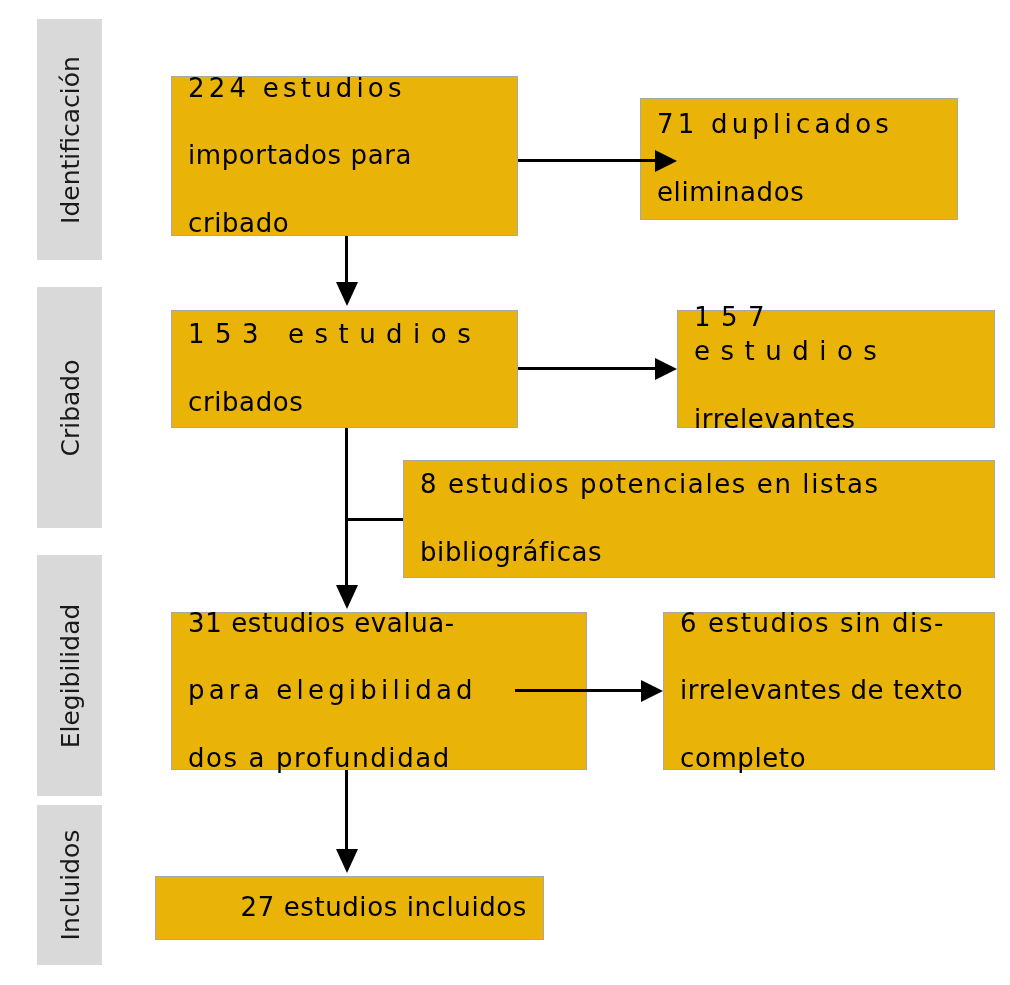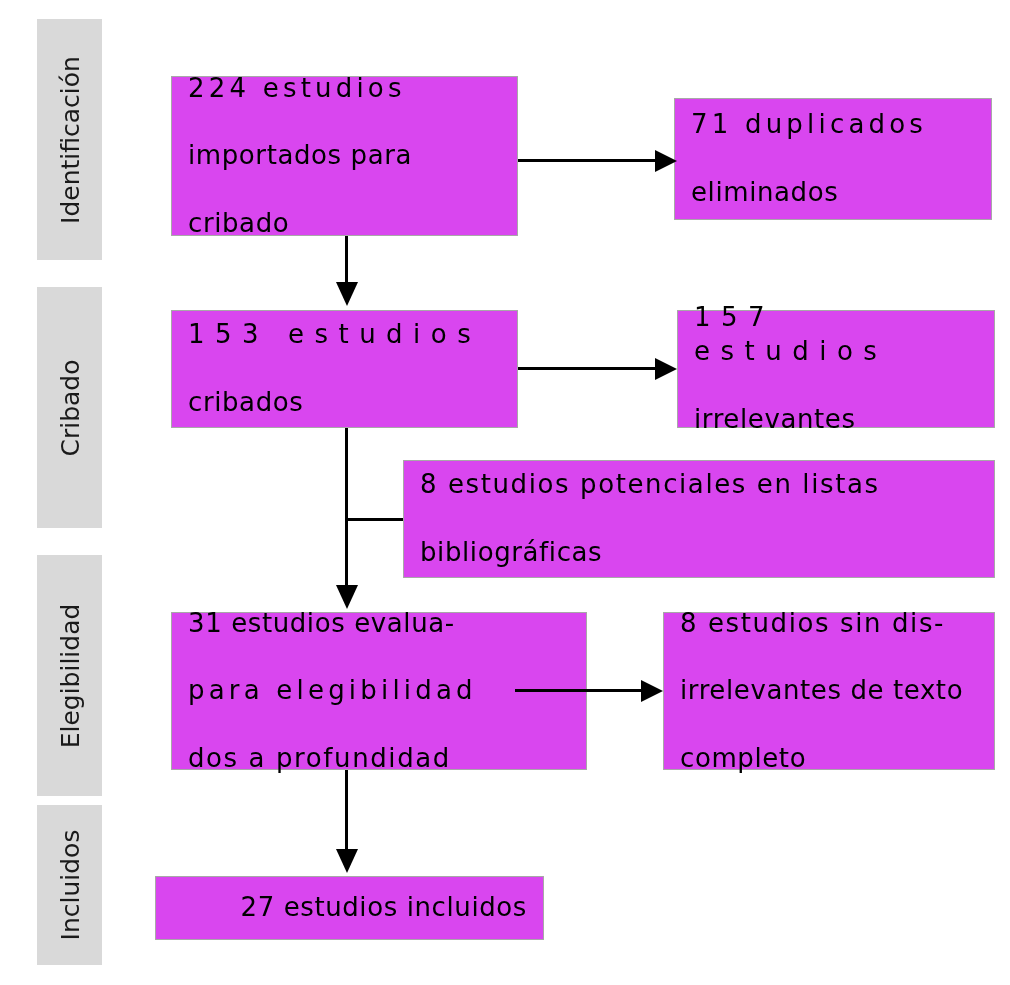--- a/index.html
+++ b/index.html
@@ -35,21 +35,21 @@
     color: #1a1a1a;
     font-family: "DejaVu Sans", sans-serif;
     letter-spacing: 0px;
     line-height: 1;
   }
 
   
   .flow-box {
     position: absolute;
     box-sizing: border-box;
-    background: #d946ef;
+    background: #eab308;
     border: 1.6px solid #a8a8a8;
     display: flex;
     flex-direction: column;
     justify-content: center;
   }
   .flow-box .box-text {
     font-size: 26px;
     line-height: 1.30;
     color: #000000;
     font-family: "DejaVu Sans", sans-serif;
@@ -110,21 +110,21 @@
   </div>
 
   <div class="flow-box" style="left:171px; top:76px; width:347px; height:160px;">
     <div class="box-text">
       <span class="box-line tr-wide">224 estudios</span>
       <span class="box-line tr-small">importados para</span>
       <span class="box-line tr-small">cribado</span>
     </div>
   </div>
 
-  <div class="flow-box" style="left:674px; top:98px; width:318px; height:122px;">
+  <div class="flow-box" style="left:640px; top:98px; width:318px; height:122px;">
     <div class="box-text">
       <span class="box-line tr-wide">71 duplicados</span>
       <span class="box-line tr-small">eliminados</span>
     </div>
   </div>
 
   <div class="flow-box" style="left:171px; top:310px; width:347px; height:118px;">
     <div class="box-text">
       <span class="box-line tr-xwide">153 estudios</span>
       <span class="box-line tr-small">cribados</span>
@@ -148,21 +148,21 @@
   <div class="flow-box" style="left:171px; top:612px; width:416px; height:158px;">
     <div class="box-text">
       <span class="box-line tr-small">31 estudios evalua-</span>
       <span class="box-line tr-wide">para elegibilidad</span>
       <span class="box-line tr-mid">dos a profundidad</span>
     </div>
   </div>
 
   <div class="flow-box" style="left:663px; top:612px; width:332px; height:158px;">
     <div class="box-text">
-      <span class="box-line tr-mid">8 estudios sin dis-</span>
+      <span class="box-line tr-mid">6 estudios sin dis-</span>
       <span class="box-line tr-small">irrelevantes de texto</span>
       <span class="box-line tr-small">completo</span>
     </div>
   </div>
 
   <div class="flow-box" style="left:155px; top:876px; width:389px; height:64px;text-align:right;">
     <div class="box-text">
       <span class="box-line tr-small">27 estudios incluidos</span>
     </div>
   </div>

